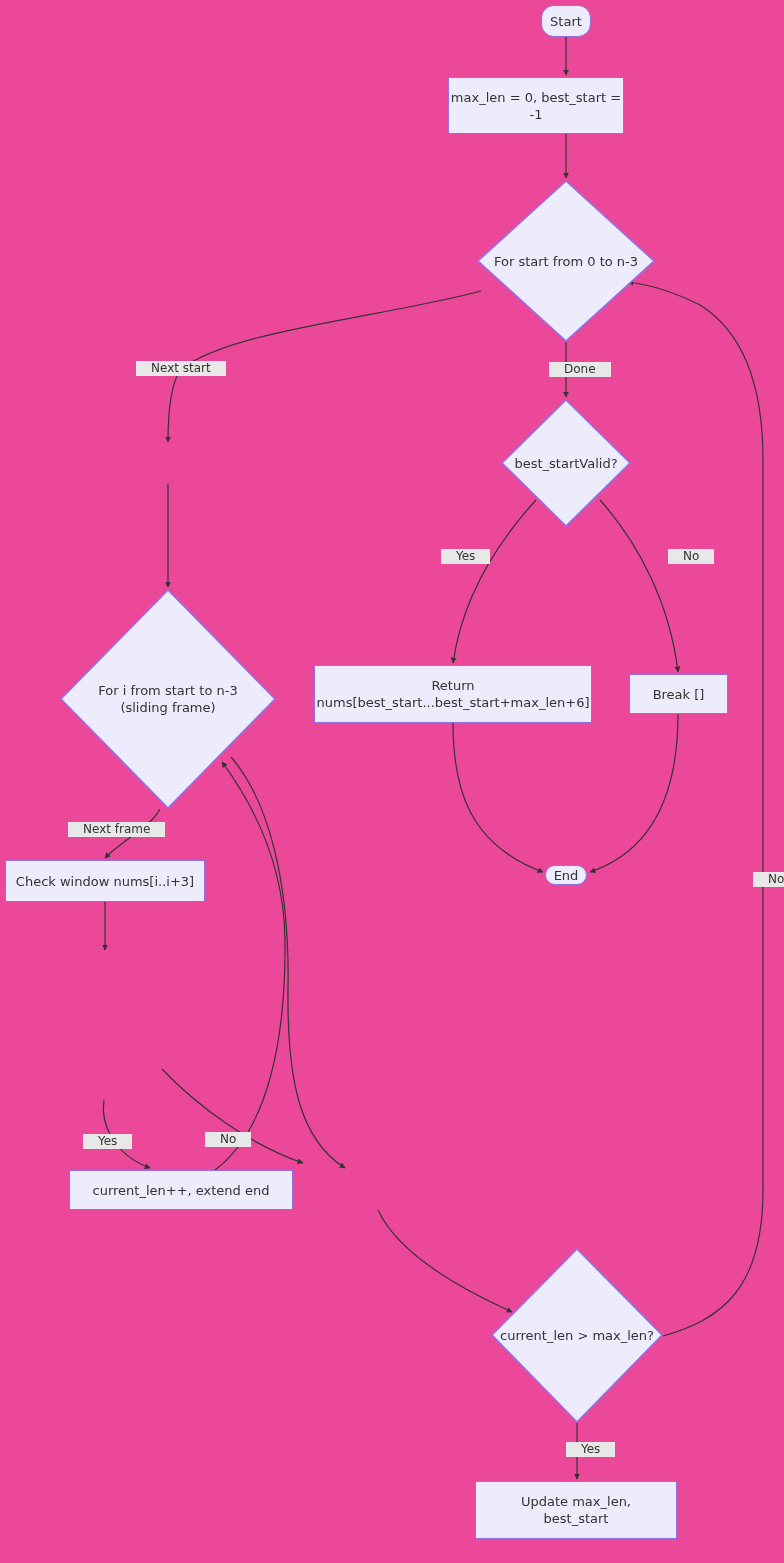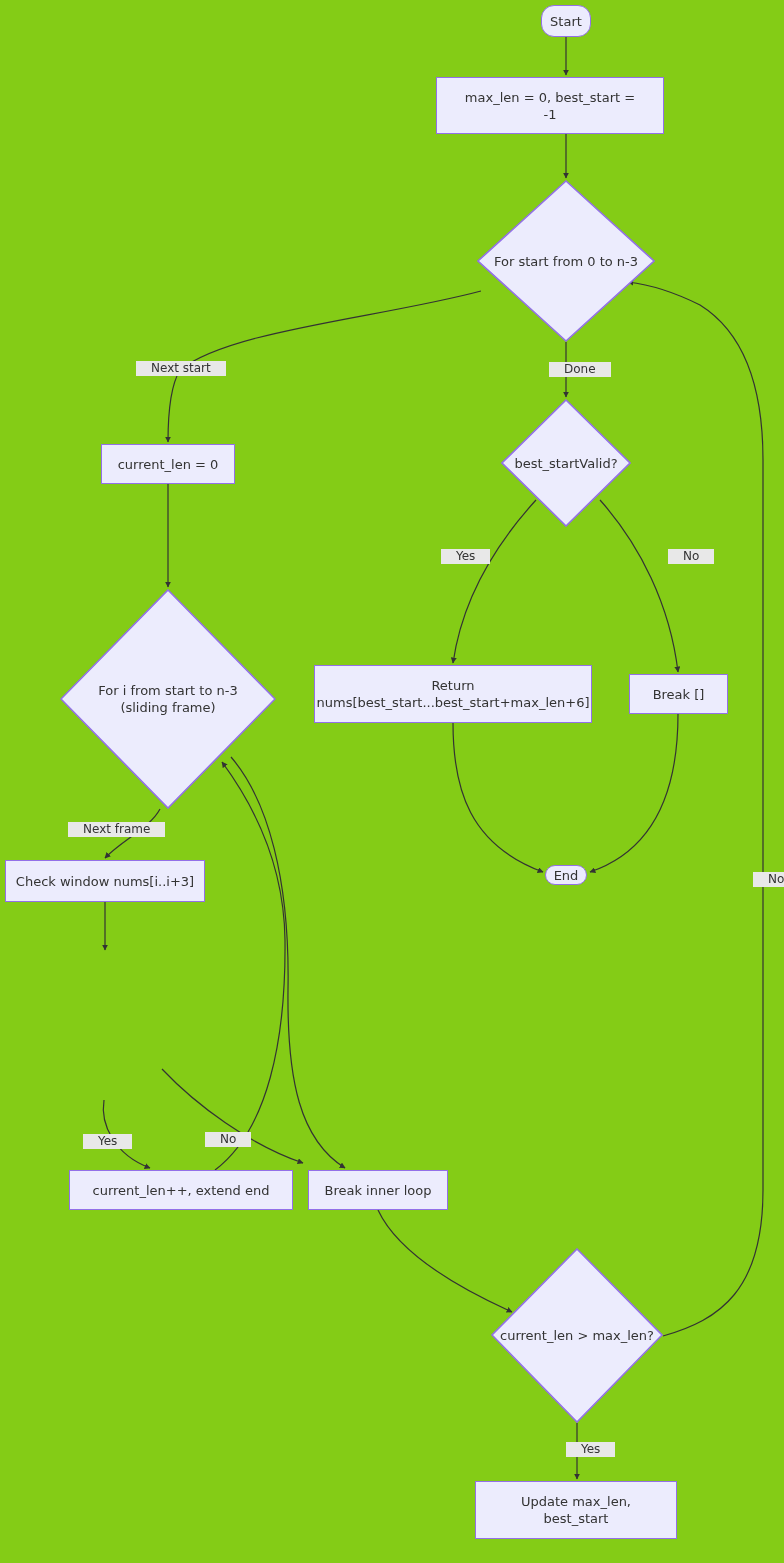--- a/index.html
+++ b/index.html
@@ -5,21 +5,21 @@
 <style>
   html, body {
     margin: 0;
     padding: 0;
     background: #000000;
   }
   #canvas {
     position: relative;
     width: 784px;
     height: 1563px;
-    background: #84cc16;
+    background: #ec4899;
     overflow: hidden;
     font-family: "DejaVu Sans", "Liberation Sans", sans-serif;
   }
   svg.edges {
     position: absolute;
     left: 0;
     top: 0;
     width: 784px;
     height: 1563px;
     pointer-events: none;
@@ -120,56 +120,50 @@
       <path d="M 453,723 C 453,790 470,845 543,872"></path>
 
       <path d="M 678,714 C 678,790 655,850 590,872"></path>
     </g>
   </svg>
 
   <div class="node round" style="left:541px; top:5px; width:50px; height:32px;">
     <span>Start</span>
   </div>
 
-  <div class="node rect" style="left:436px; top:77px; width:228px; height:57px;">
+  <div class="node rect" style="left:448px; top:77px; width:176px; height:57px;">
     <span>max_len = 0, best_start =
 -1</span>
   </div>
 
   <div class="node diamond" style="left:477px; top:180px; width:178px; height:162px;">
     <svg class="dshape" viewBox="0 0 178 162" preserveAspectRatio="none">
       <polygon points="89,1 177,81 89,161 1,81" fill="#ececfd" stroke="#9370e8" stroke-width="1.6"></polygon>
     </svg>
     <span class="dlabel">For start from 0 to n-3</span>
   </div>
 
-  <div class="node rect" style="left:101px; top:444px; width:134px; height:40px;">
-    <span>current_len = 0</span>
-  </div>
 
   <div class="node diamond" style="left:60px; top:589px; width:216px; height:220px;justify-content:center;">
     <svg class="dshape" viewBox="0 0 216 220" preserveAspectRatio="none">
       <polygon points="108,1 215,110 108,219 1,110" fill="#ececfd" stroke="#9370e8" stroke-width="1.6"></polygon>
     </svg>
     <span class="dlabel">For i from start to n-3
 (sliding frame)</span>
   </div>
 
   <div class="node rect" style="left:5px; top:860px; width:200px; height:42px;">
     <span>Check window nums[i..i+3]</span>
   </div>
 
 
   <div class="node rect" style="left:69px; top:1170px; width:224px; height:40px;">
     <span>current_len++, extend end</span>
   </div>
 
-  <div class="node rect" style="left:308px; top:1170px; width:140px; height:40px;">
-    <span>Break inner loop</span>
-  </div>
 
   <div class="node diamond" style="left:491px; top:1248px; width:172px; height:175px;">
     <svg class="dshape" viewBox="0 0 172 175" preserveAspectRatio="none">
       <polygon points="86,1 171,87 86,174 1,87" fill="#ececfd" stroke="#9370e8" stroke-width="1.6"></polygon>
     </svg>
     <span class="dlabel">current_len &gt; max_len?</span>
   </div>
 
   <div class="node rect" style="left:475px; top:1481px; width:202px; height:58px;">
     <span>Update max_len,

